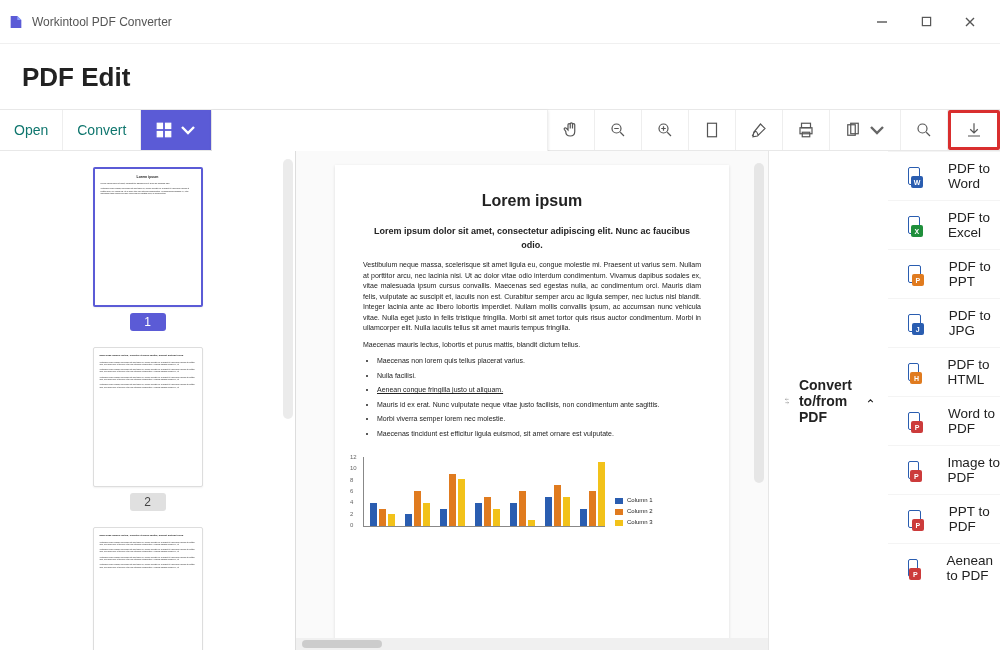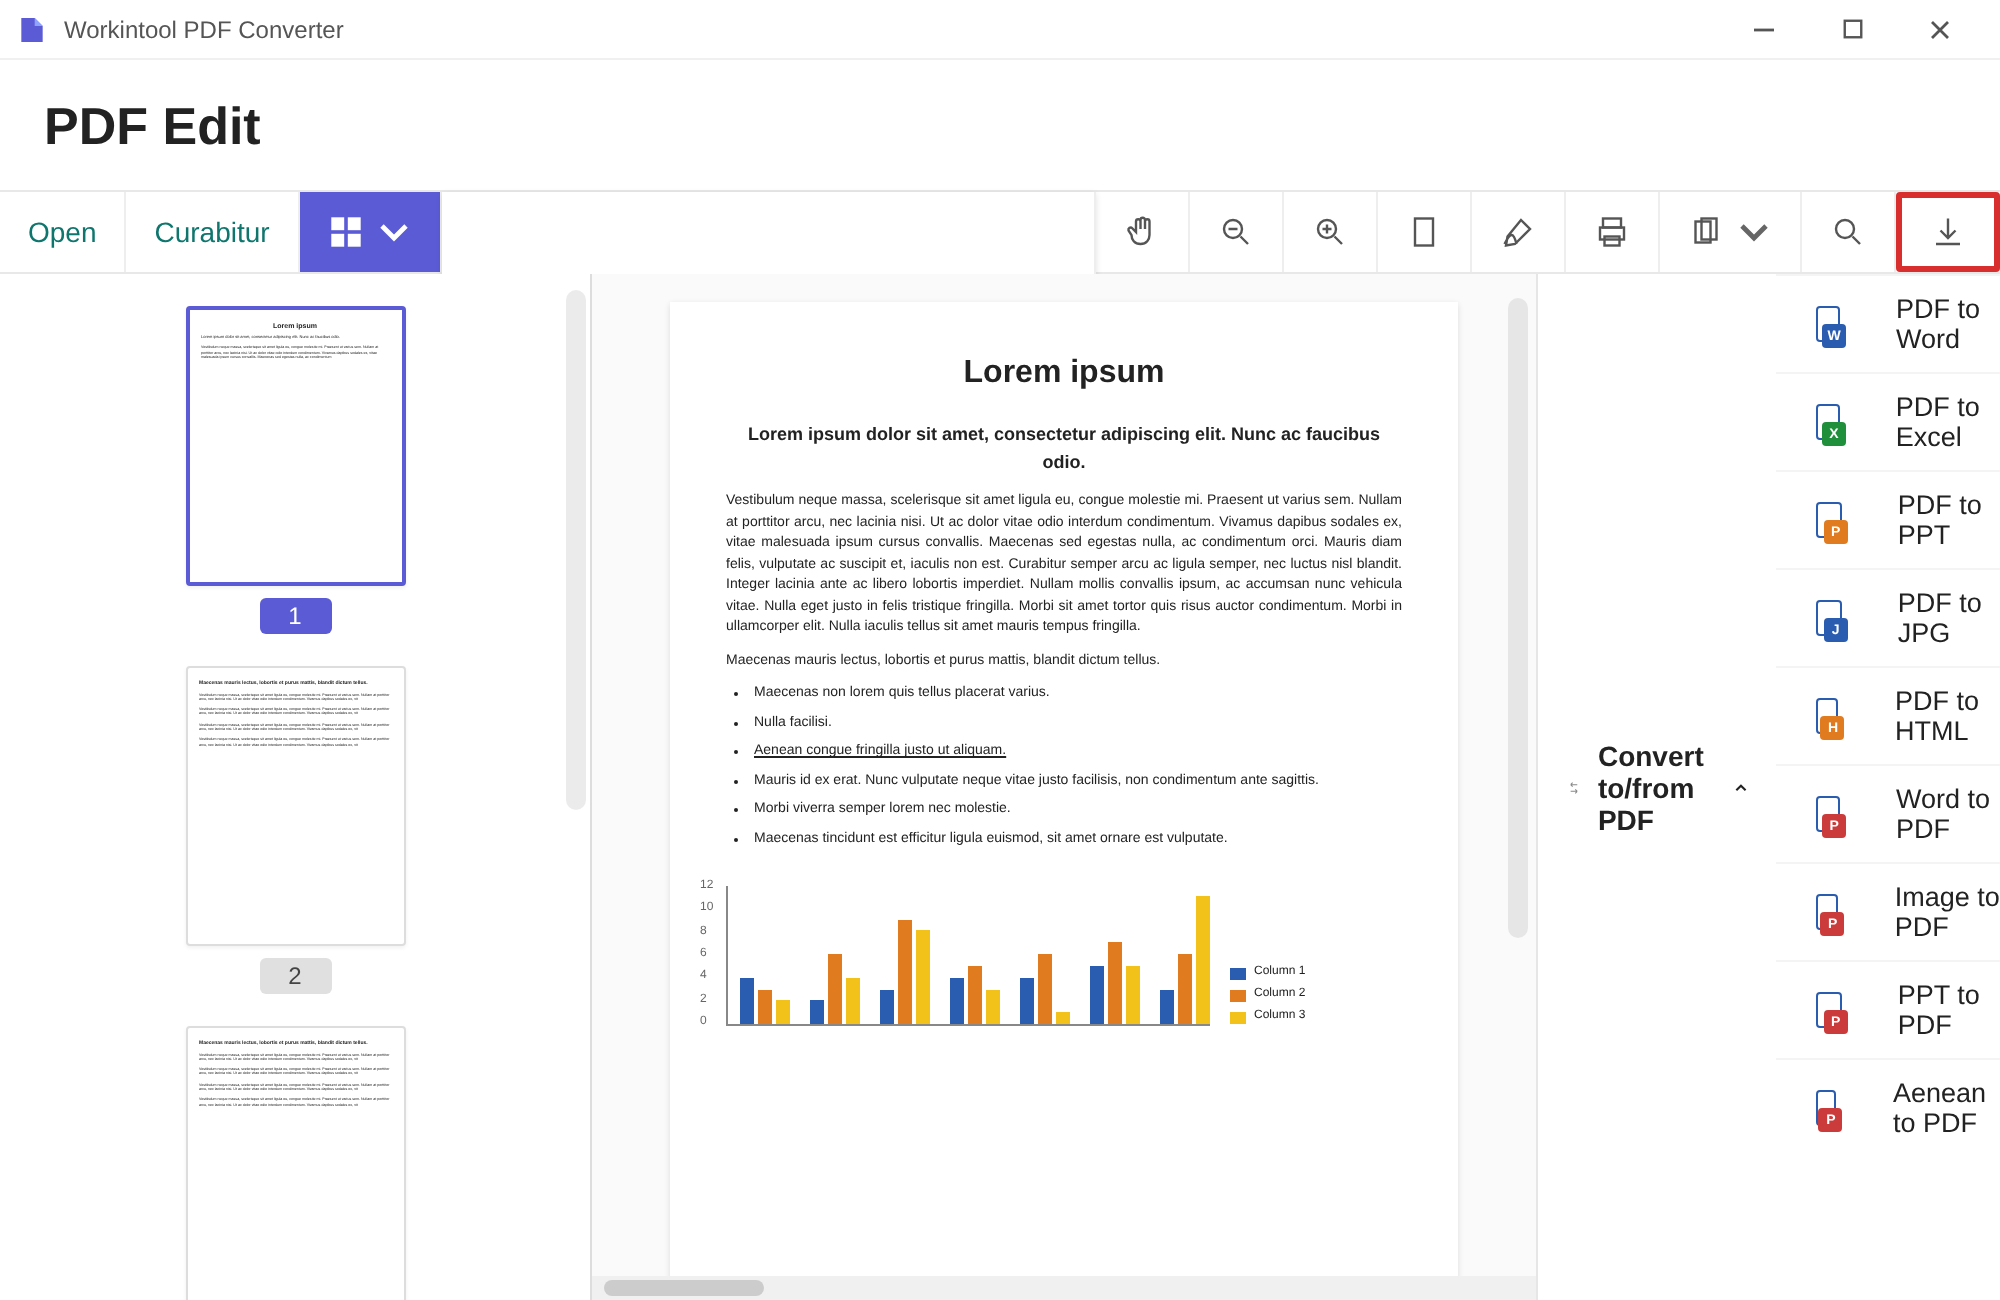--- a/index.html
+++ b/index.html
@@ -1,18 +1,18 @@
 <!DOCTYPE html>
 <html><head>
 <meta charset="utf-8">
 <style>
   * { box-sizing: border-box; margin: 0; padding: 0; }
   body { font-family: "Segoe UI", Arial, sans-serif; font-size: 13px; color: #222; background: #fff; width: 1000px; height: 650px; overflow: hidden; display: flex; flex-direction: column; }
 
-  .titlebar { height: 30px; display: flex; align-items: center; padding: 0 8px; border-bottom: 1px solid #f0f0f0; }
+  .titlebar { height: 44px; display: flex; align-items: center; padding: 0 8px; border-bottom: 1px solid #f0f0f0; }
   .titlebar .logo { width: 16px; height: 16px; margin-right: 8px; }
   .titlebar .title { font-size: 12px; color: #555; flex: 0 0 auto; }
   .titlebar .spacer { flex: 1; }
   .wbtn { width: 44px; height: 28px; display: flex; align-items: center; justify-content: center; color: #555; }
 
   .header { padding: 18px 22px 16px; }
   .header h1 { font-size: 26px; font-weight: 700; }
 
   .toolbar { height: 42px; border-top: 1px solid #e8e8e8; border-bottom: 1px solid #e8e8e8; display: flex; align-items: stretch; }
   .tbtn { display: flex; align-items: center; justify-content: center; padding: 0 14px; border-right: 1px solid #eee; color: #0f766e; font-size: 14px; cursor: pointer; }
@@ -95,21 +95,21 @@
       </svg>
     </div>
 </div>
 
 <div class="header">
   <h1>PDF Edit</h1>
 </div>
 
 <div class="toolbar">
   <div class="tbtn txt">Open</div>
-  <div class="tbtn txt">Curabitur</div>
+  <div class="tbtn txt">Convert</div>
   <div class="tbtn icon active">
     <svg viewBox="0 0 24 24">
         <rect x="3" y="3" width="7" height="7"></rect>
         <rect x="14" y="3" width="7" height="7"></rect>
         <rect x="3" y="14" width="7" height="7"></rect>
         <rect x="14" y="14" width="7" height="7"></rect>
       </svg>
     <svg class="chev" width="10" height="10" viewBox="0 0 12 12">
         <path d="M2 4l4 4 4-4" stroke="#fff" fill="none" stroke-width="1.6"></path>
       </svg>

